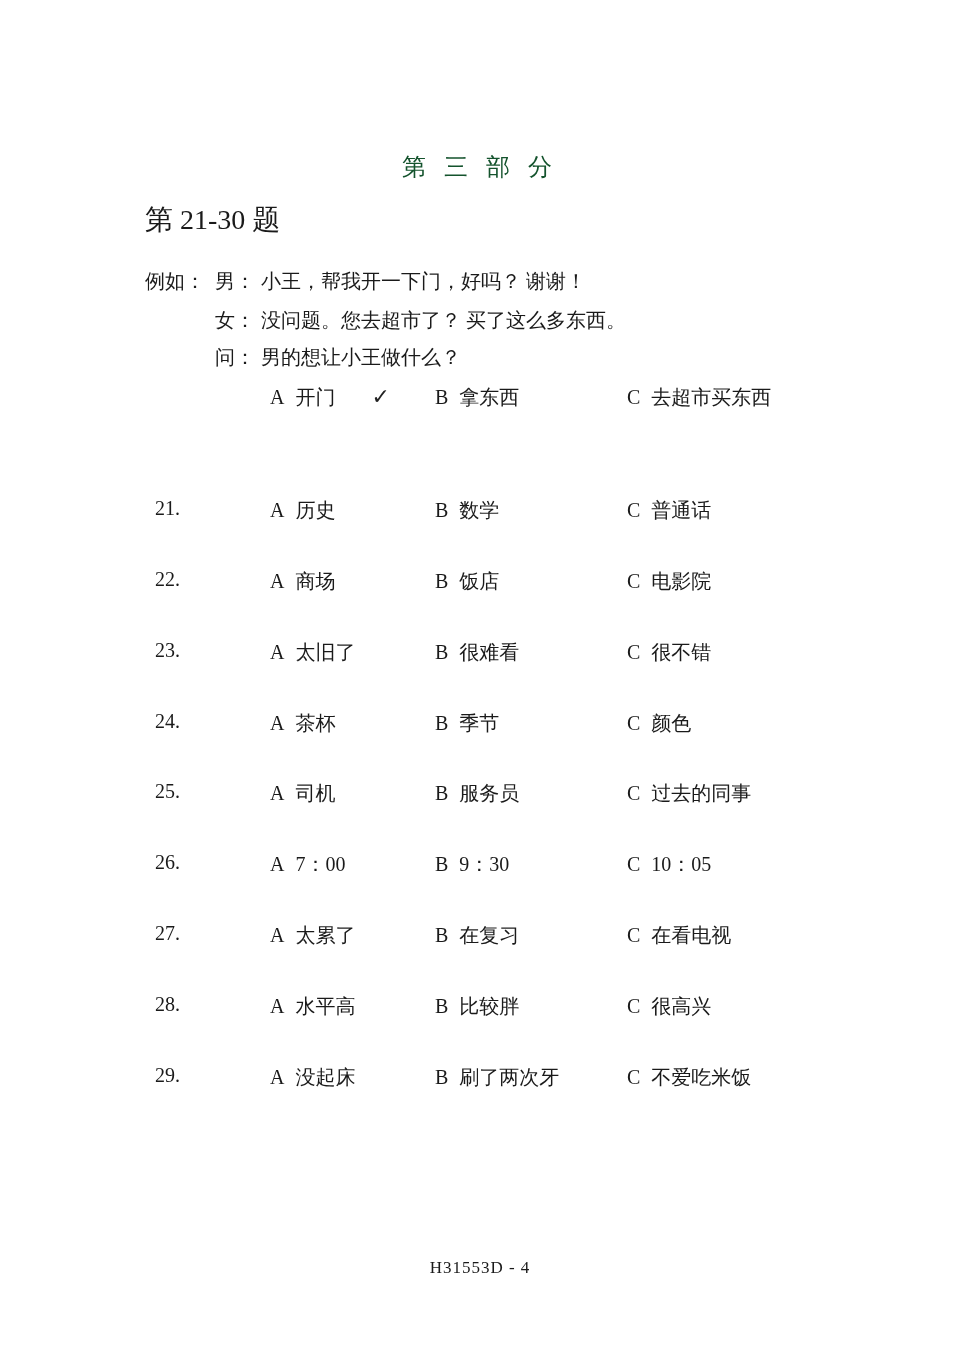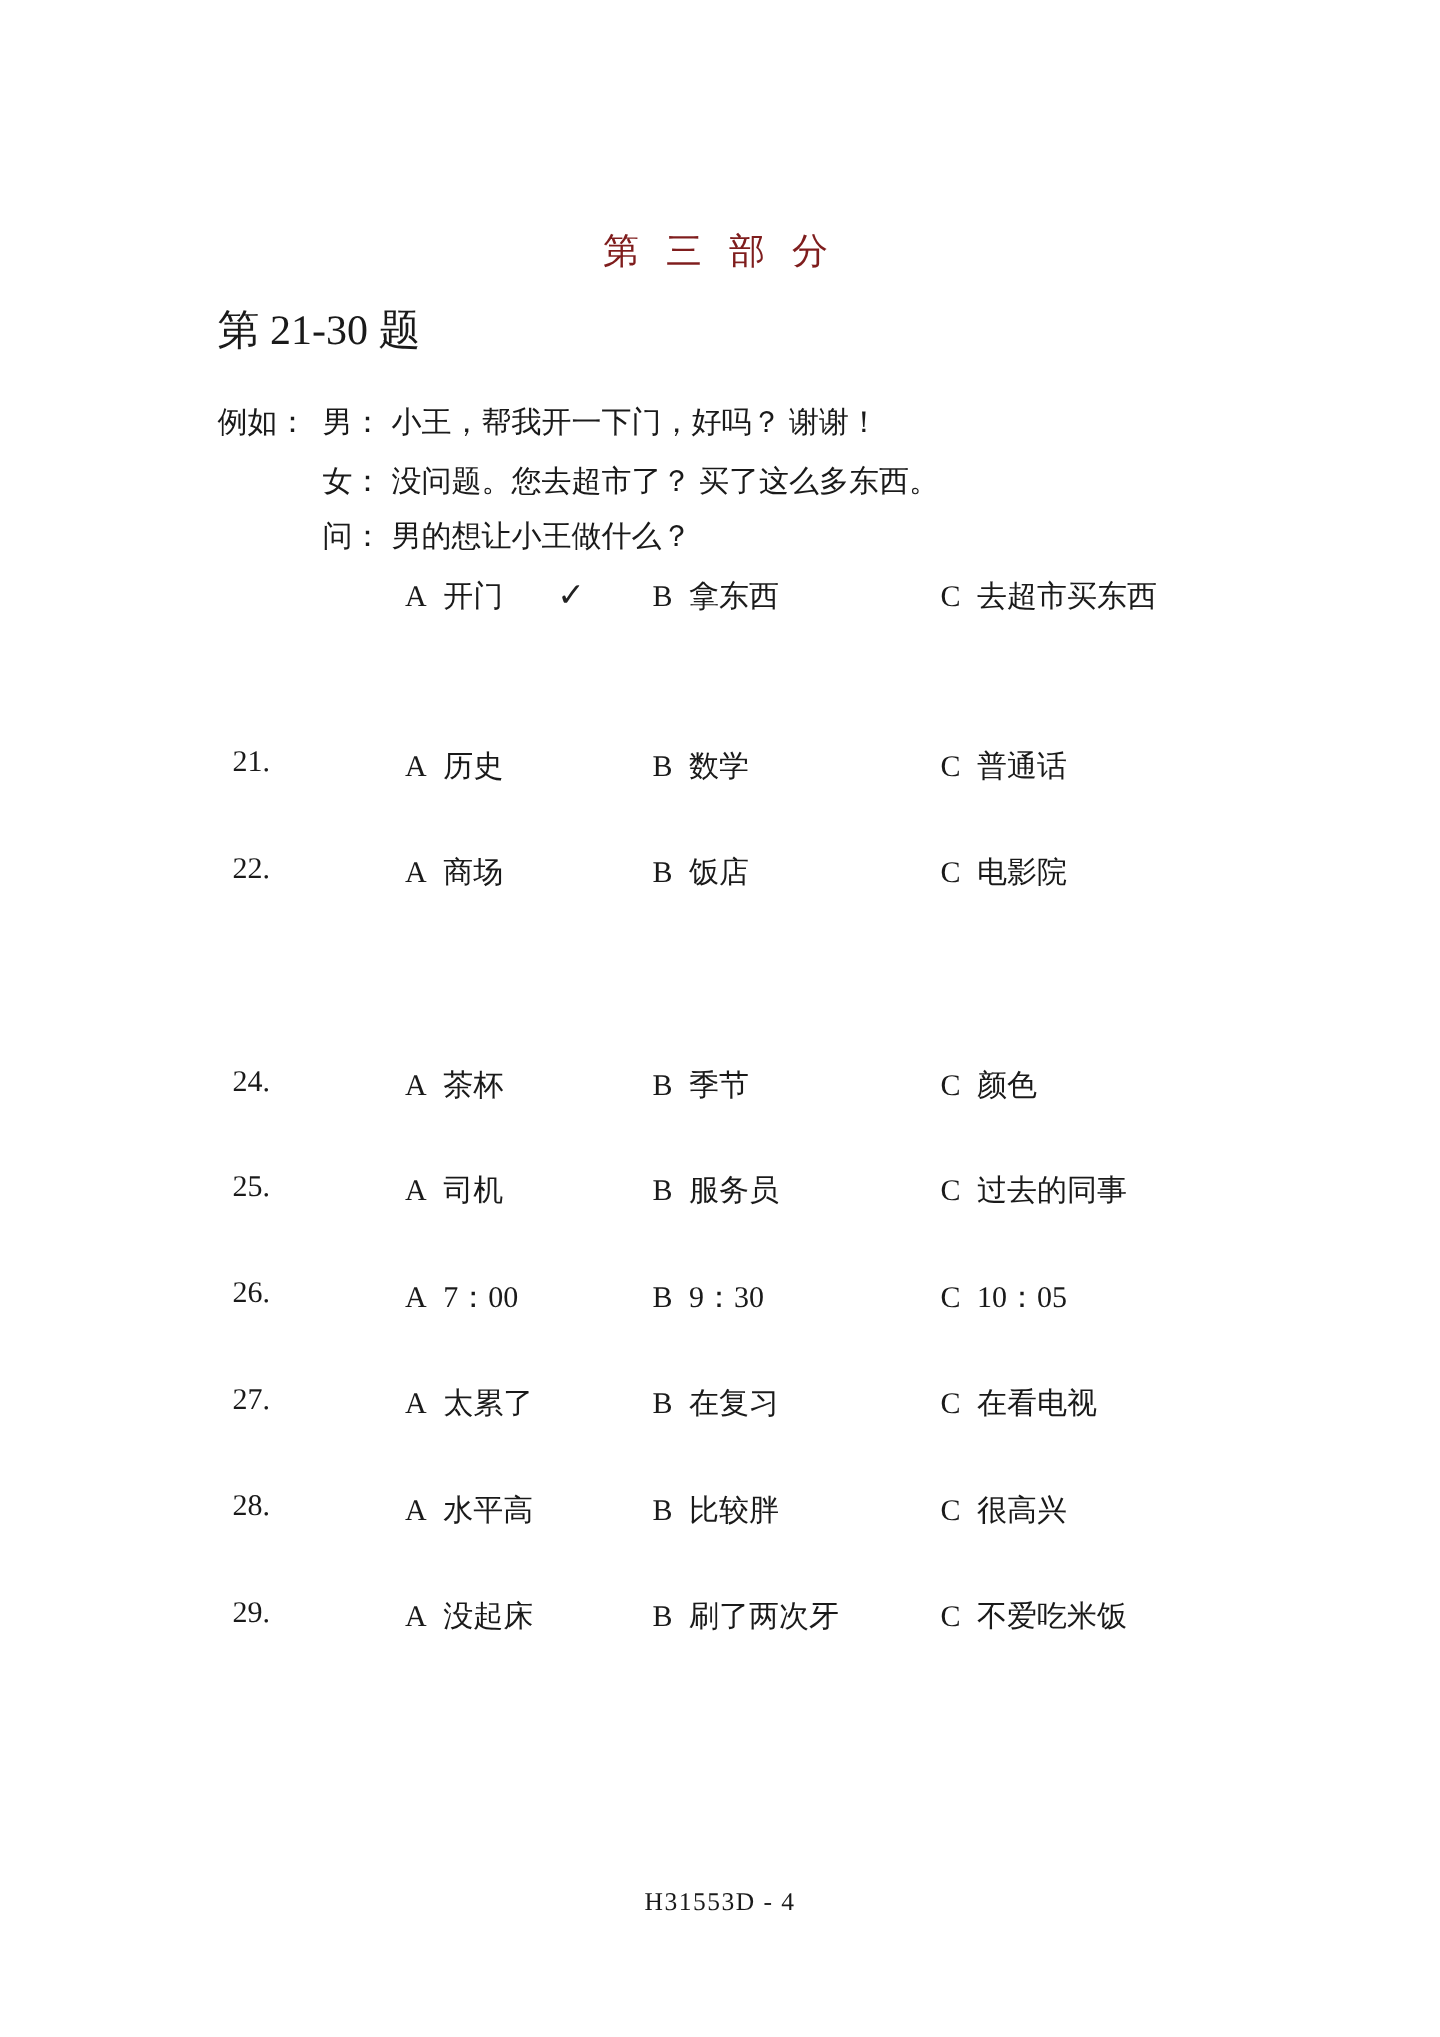--- a/index.html
+++ b/index.html
@@ -11,21 +11,21 @@
     color:#141414;
     font-family:"Liberation Serif","DejaVu Serif",serif;
     overflow:hidden;
   }
   .title {
     position:absolute;
     top:151px; left:0; width:960px;
     text-align:center;
     font-size:24px;
     letter-spacing:6px;
-    color:#7f1d1d;
+    color:#14532d;
   }
   .section-label {
     position:absolute;
     top:201px; left:145px;
     font-size:28px;
     color:#1a1a1a;
   }
   .ex-line {
     position:absolute;
     left:145px;
@@ -95,20 +95,26 @@
     <span class="opt-c"><span class="opt-label">C</span><span>普通话</span></span>
   </div>
 
   <div class="opt-row" style="top:568px;">
     <span class="q-num">22.</span>
     <span class="opt-a"><span class="opt-label">A</span><span>商场</span></span>
     <span class="opt-b"><span class="opt-label">B</span><span>饭店</span></span>
     <span class="opt-c"><span class="opt-label">C</span><span>电影院</span></span>
   </div>
 
+  <div class="opt-row" style="top:639px;">
+    <span class="q-num">23.</span>
+    <span class="opt-a"><span class="opt-label">A</span><span>太旧了</span></span>
+    <span class="opt-b"><span class="opt-label">B</span><span>很难看</span></span>
+    <span class="opt-c"><span class="opt-label">C</span><span>很不错</span></span>
+  </div>
 
   <div class="opt-row" style="top:710px;">
     <span class="q-num">24.</span>
     <span class="opt-a"><span class="opt-label">A</span><span>茶杯</span></span>
     <span class="opt-b"><span class="opt-label">B</span><span>季节</span></span>
     <span class="opt-c"><span class="opt-label">C</span><span>颜色</span></span>
   </div>
 
   <div class="opt-row" style="top:780px;">
     <span class="q-num">25.</span>

